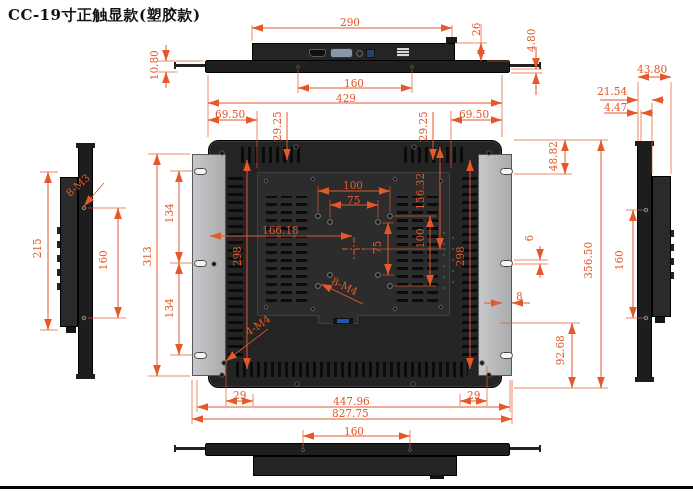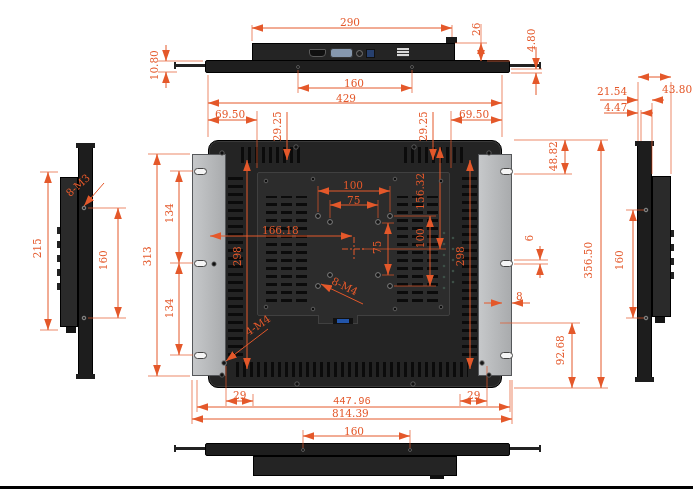--- a/index.html
+++ b/index.html
@@ -19,20 +19,21 @@
   .hslats{background:repeating-linear-gradient(0deg,#0b0b0b 0 3px,transparent 3px 8px);}
   svg.overlay{position:absolute;left:0;top:0;pointer-events:none;color:var(--dimension,#e4582a);}
   svg .d{stroke:currentColor;stroke-width:1;fill:none;}
   svg .e{stroke:currentColor;stroke-width:.7;fill:none;}
 </style>
 </head>
 <body>
 
 <div class="stage">
 
+  <h1 class="title">CC-19寸正触显款(塑胶款)</h1>
 
   <div>
     <div class="abs dark" style="left:252px;top:43px;width:203px;height:18px;"></div>
     <div class="abs" style="left:446px;top:37px;width:11px;height:6px;background:#1a1a1a;"></div>
     <div class="abs" style="left:309px;top:49px;width:17px;height:8px;background:#101010;border:1px solid #5a5a5a;border-radius:1px 1px 4px 4px;box-sizing:border-box;"></div>
     <div class="abs" style="left:330px;top:48px;width:23px;height:10px;background:#8698ae;border:1px solid #333;border-radius:3px;box-sizing:border-box;"></div>
     <div class="abs" style="left:356px;top:50px;width:7px;height:7px;background:#222;border:1px solid #777;border-radius:50%;box-sizing:border-box;"></div>
     <div class="abs" style="left:366px;top:49px;width:9px;height:9px;background:#27406e;border:1px solid #111;box-sizing:border-box;"></div>
     <div class="abs" style="left:396px;top:47px;width:14px;height:11px;background:#d8d8d8 repeating-linear-gradient(0deg,#333 0 1px,transparent 1px 3px);border:1px solid #222;box-sizing:border-box;"></div>
     <div class="abs dark" style="left:205px;top:60px;width:305px;height:13px;border-radius:2px;background:#1e1e1e;"></div>
@@ -295,29 +296,29 @@
   <span class="dim vdim" style="left:117px;top:251px;">313</span>
   <span class="dim vdim" style="left:139px;top:208px;">134</span>
   <span class="dim vdim" style="left:139px;top:303px;">134</span>
   <span class="dim vdim" style="left:207px;top:251px;">298</span>
   <span class="dim vdim" style="left:430px;top:251px;">298</span>
   <span class="dim" style="left:331px;top:281px;transform:rotate(26deg);">8-M4</span>
   <span class="dim" style="left:244px;top:320px;transform:rotate(-34deg);">4-M4</span>
   <span class="dim" style="left:64px;top:180px;transform:rotate(-42deg);">8-M3</span>
   <span class="dim" style="left:233px;top:390px;">29</span>
   <span class="dim" style="left:467px;top:390px;">29</span>
-  <span class="dim" style="left:333px;top:396px;font-family:Liberation Mono, monospace;">447.96</span>
-  <span class="dim" style="left:332px;top:408px;">814.39</span>
+  <span class="dim" style="left:333px;top:396px;">447.96</span>
+  <span class="dim" style="left:332px;top:408px;">827.75</span>
   <span class="dim" style="left:344px;top:426px;">160</span>
   <span class="dim vdim" style="left:7px;top:243px;">215</span>
   <span class="dim vdim" style="left:73px;top:255px;">160</span>
   <span class="dim vdim" style="left:589px;top:255px;">160</span>
   <span class="dim vdim" style="left:558px;top:255px;">356.50</span>
   <span class="dim vdim" style="left:523px;top:151px;">48.82</span>
   <span class="dim vdim" style="left:499px;top:233px;">6</span>
   <span class="dim" style="left:516px;top:291px;">8</span>
   <span class="dim vdim" style="left:530px;top:345px;">92.68</span>
-  <span class="dim" style="left:662px;top:64px;margin-top:20px;">43.80</span>
+  <span class="dim" style="left:637px;top:64px;">43.80</span>
   <span class="dim" style="left:597px;top:86px;">21.54</span>
   <span class="dim" style="left:604px;top:102px;">4.47</span>
 
   <div class="abs" style="left:0;top:486px;width:693px;height:3px;background:#000;"></div>
 </div>
 
 </body></html>

